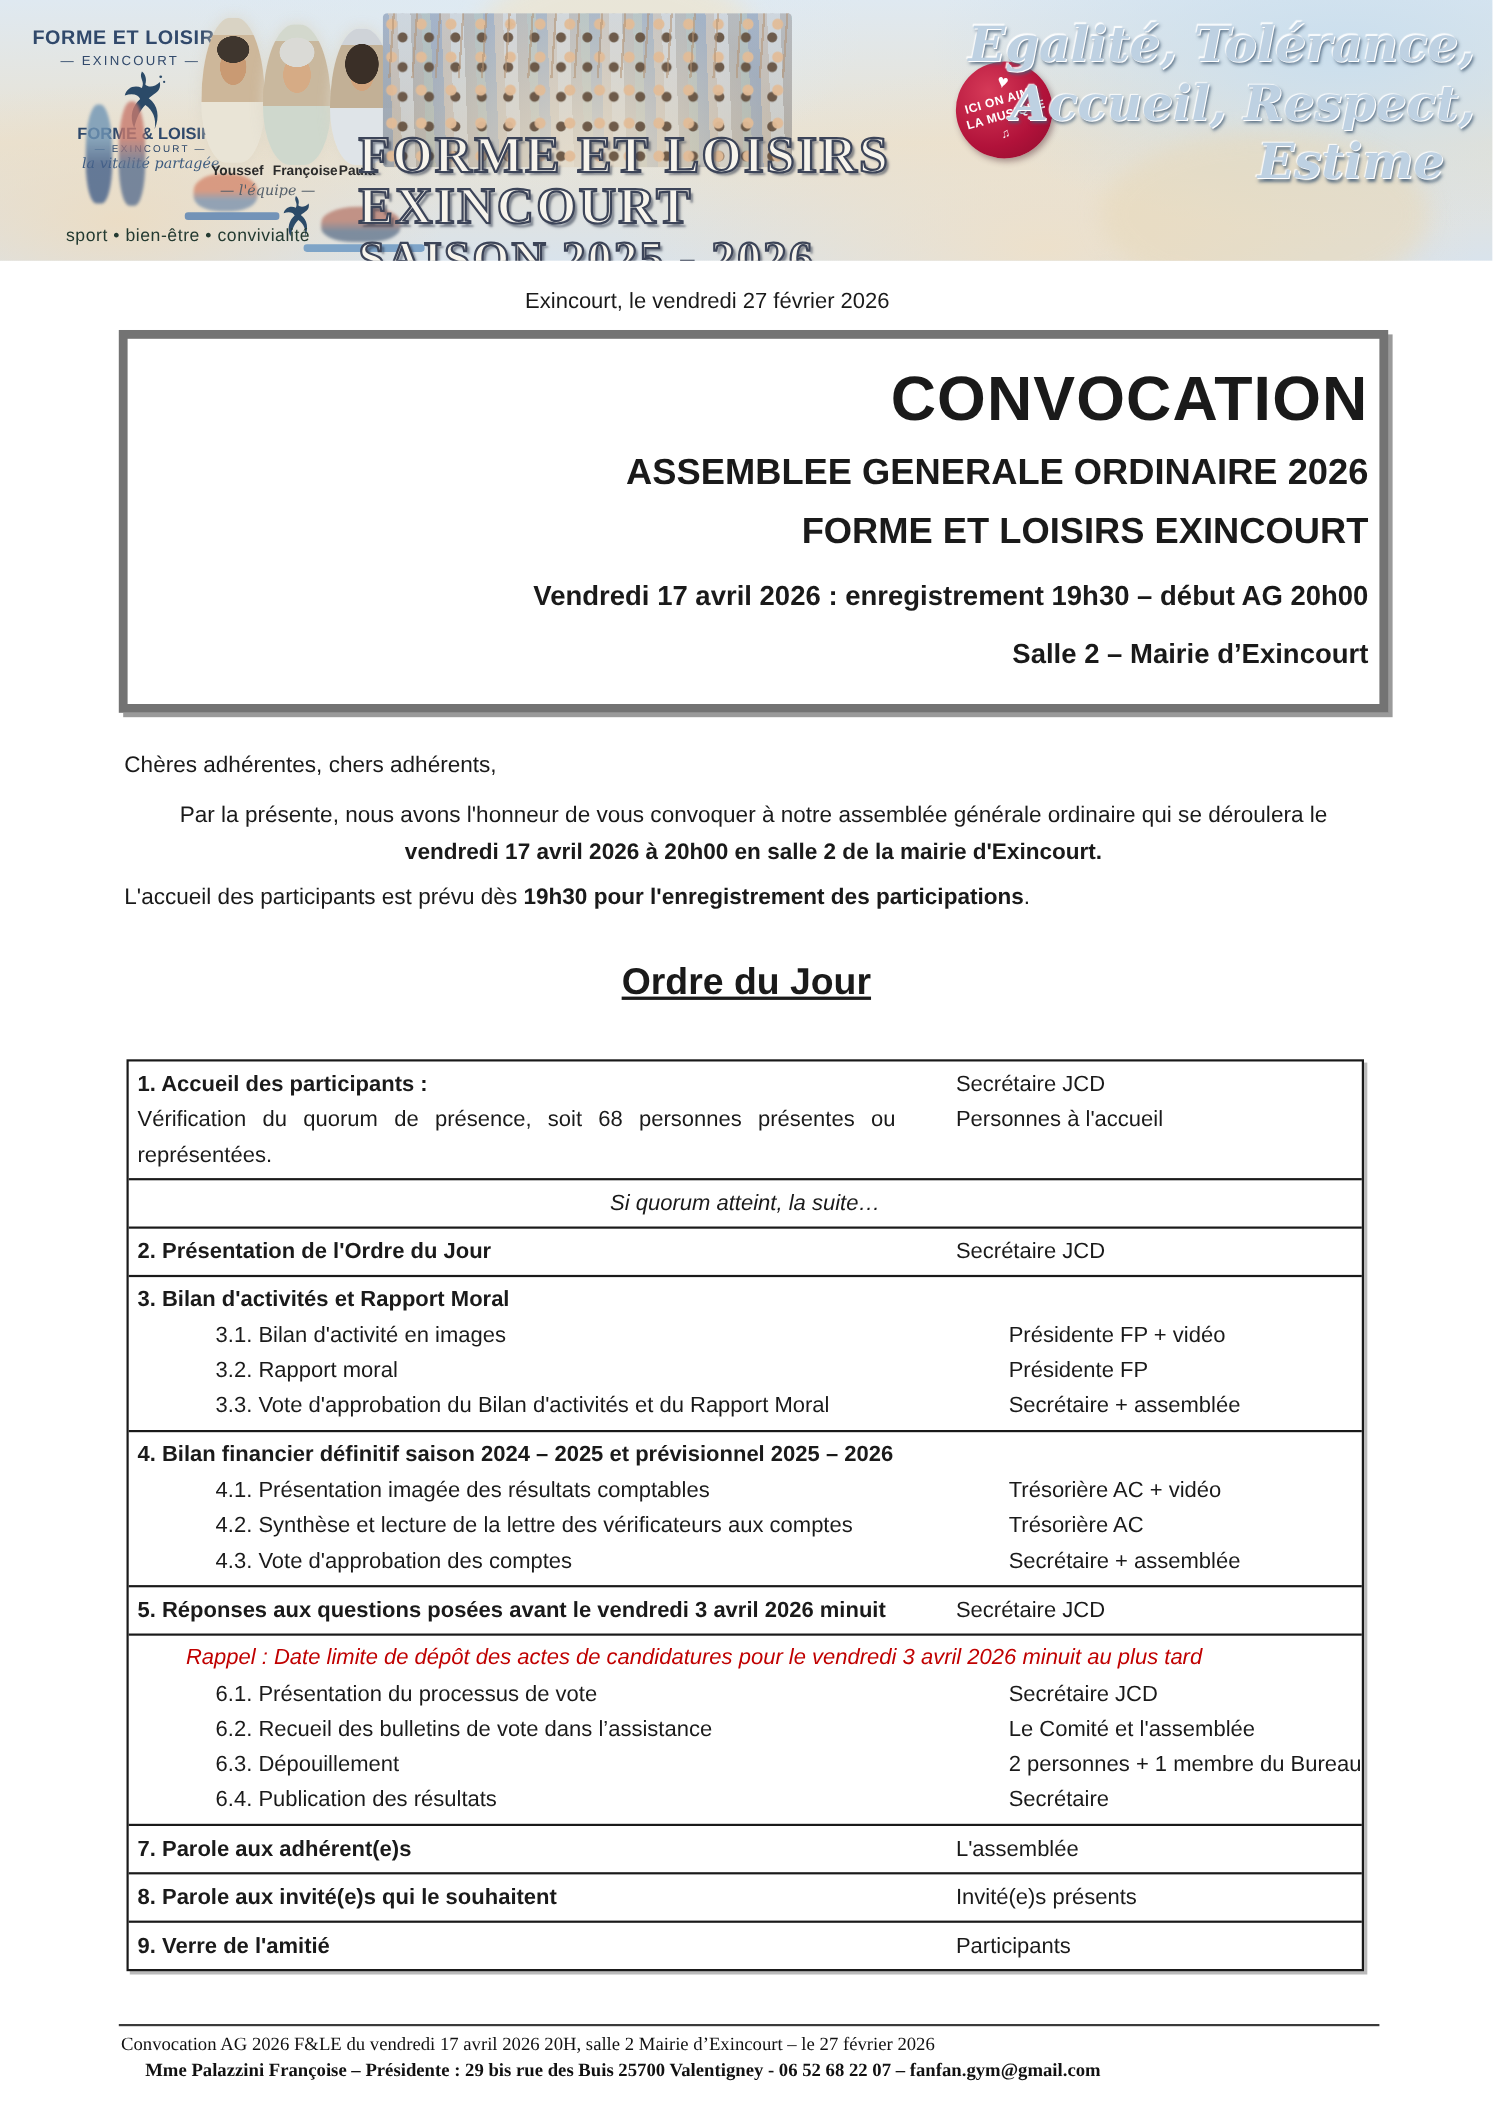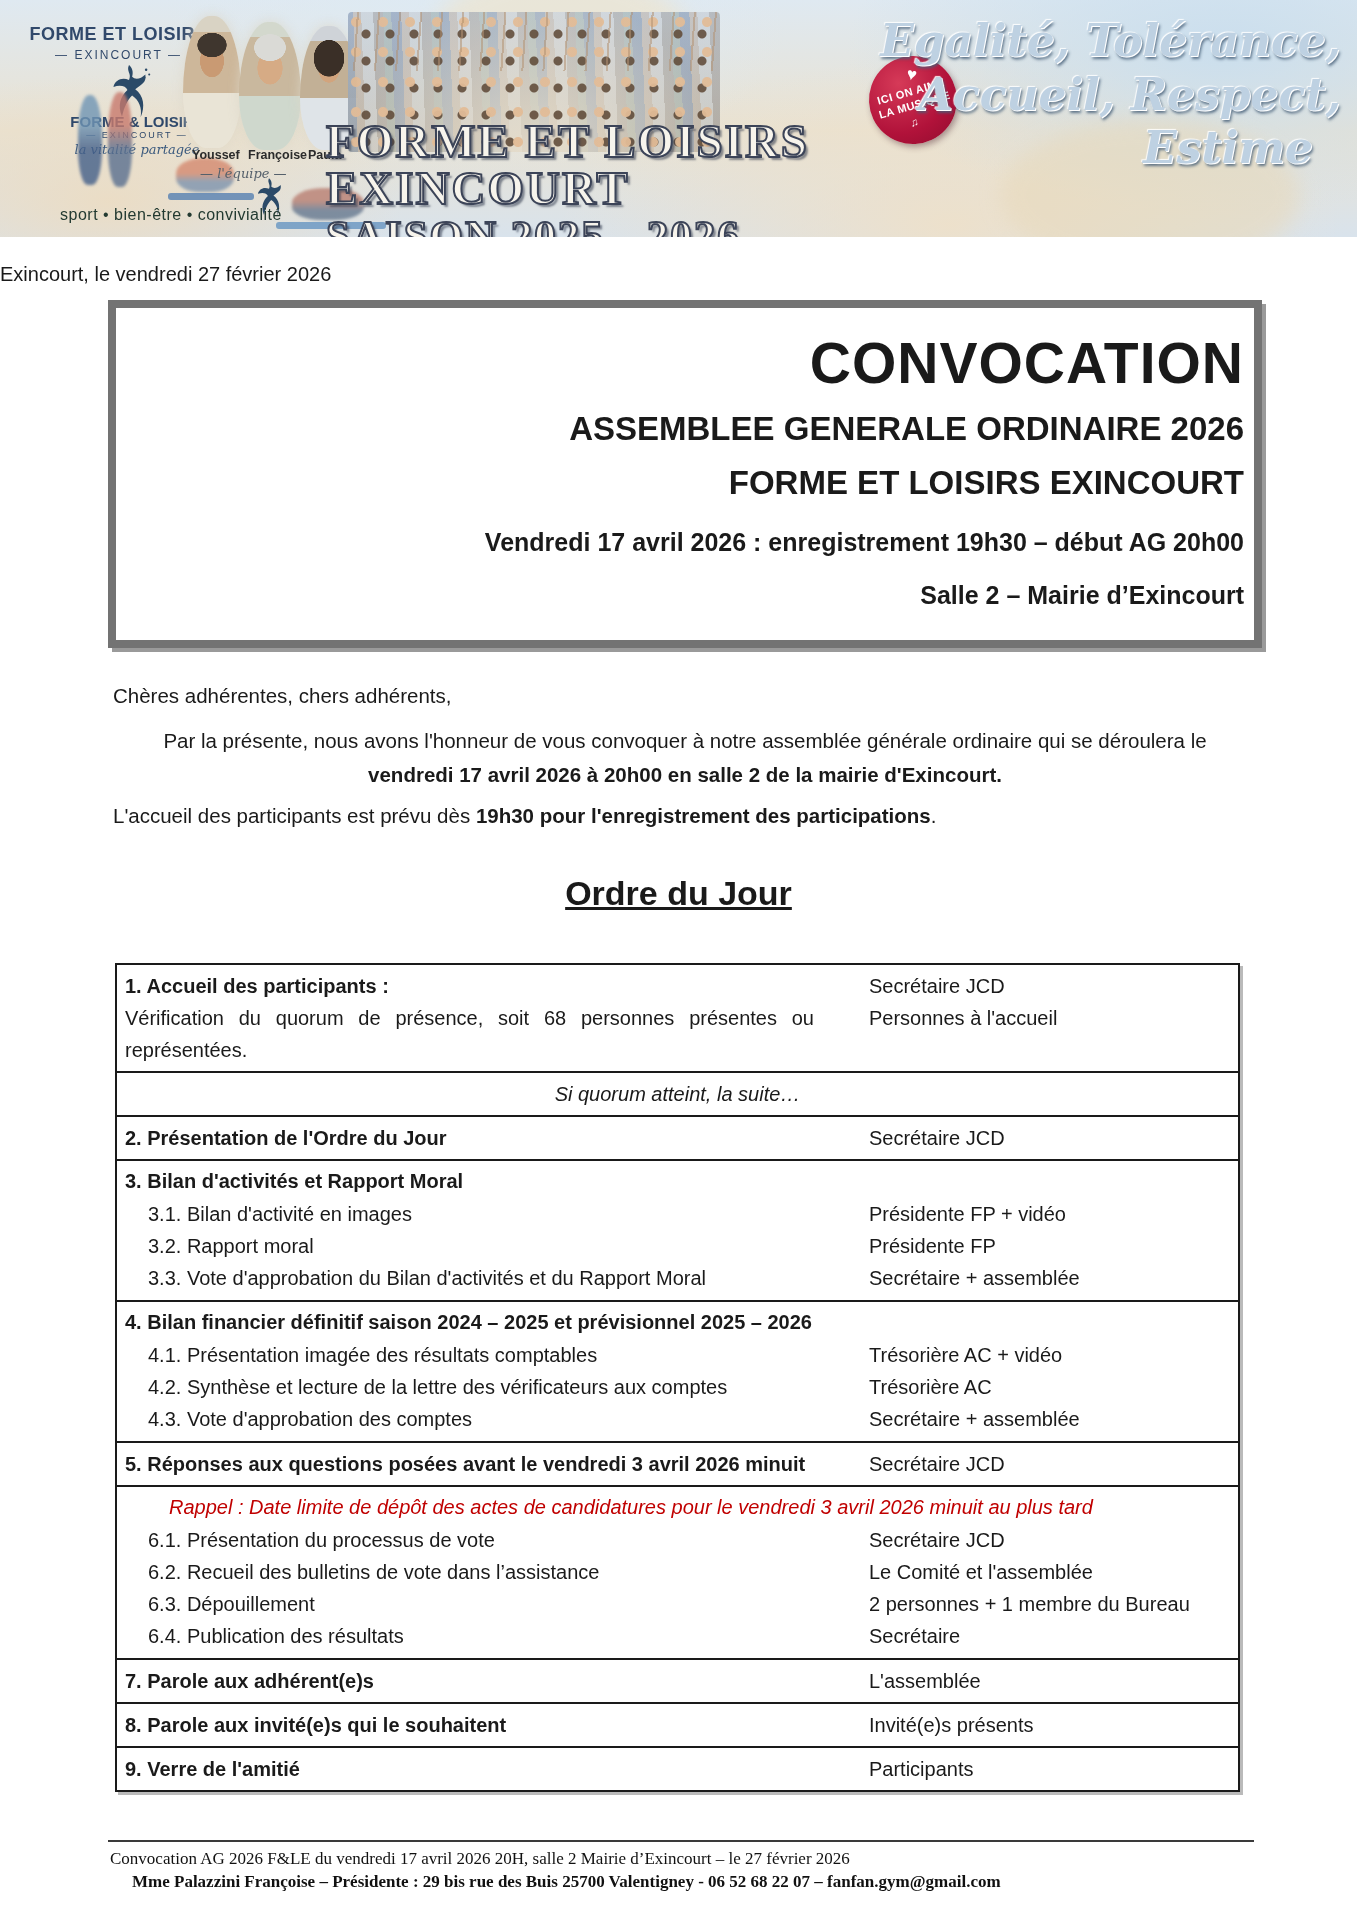--- a/index.html
+++ b/index.html
@@ -56,21 +56,21 @@
   .badge .bt{font-size:11px;font-weight:bold;letter-spacing:.5px;transform:rotate(-13deg);margin-top:2px;line-height:1.25;}
   .badge .note{font-size:11px;margin-top:3px;transform:rotate(-13deg);opacity:.9;}
   .script{position:absolute;right:16px;top:14px;width:590px;text-align:right;
     font-family:"DejaVu Serif",serif;font-style:italic;font-weight:bold;color:#bed1e2;line-height:1.22;
     text-shadow:1px 1px 0 #ffffff, 2px 3px 3px rgba(70,95,120,.85), -1px -1px 1px rgba(255,255,255,.9);}
   .script .s1,.script .s2{font-size:44px;}
   .script .s3{font-size:44px;padding-right:28px;}
   .sparkle{position:absolute;color:#d9a83a;font-size:14px;text-shadow:0 0 4px #fff;}
 
   
-  .dateline{margin-top:26px;padding-right:95px;text-align:left;font-size:20px;}
+  .dateline{margin-top:26px;padding-right:95px;text-align:center;font-size:20px;margin-left:24px;}
   .titlebox{margin:14px 0 0 108px;width:1154px;box-sizing:border-box;border:8px solid #737373;
     box-shadow:4px 4px 0 #9a9a9a;text-align:right;padding:16px 10px 30px 10px;}
   .titlebox .main{font-size:57px;font-weight:bold;letter-spacing:1px;margin-top:6px;}
   .titlebox .sub{font-size:33px;font-weight:bold;margin-top:14px;}
   .titlebox .sub2{font-size:33px;font-weight:bold;margin-top:16px;}
   .titlebox .line3{font-size:25px;font-weight:bold;margin-top:26px;}
   .titlebox .line4{font-size:25px;font-weight:bold;margin-top:24px;}
   .salutation{margin:36px 0 0 113px;font-size:20.5px;}
   .para1{margin:16px 95px 0 108px;text-align:center;font-size:20.5px;line-height:34px;}
   .para2{margin:12px 0 0 113px;font-size:20.5px;}
@@ -83,21 +83,21 @@
   .a-row:first-child{border-top:none;}
   .row-flex{display:flex;}
   .cell-left{width:752px;box-sizing:border-box;padding:5px 55px 5px 8px;}
   .cell-right{flex:1;box-sizing:border-box;padding:5px 4px 5px 0;}
   .lh{line-height:32px;}
   .bold{font-weight:bold;}
   .just{text-align:justify;}
   .quorum-row{padding:6px 0;text-align:center;font-style:italic;line-height:30px;}
   .sec{padding:4px 0 6px 0;}
   .sec-title{padding-left:8px;line-height:33px;font-weight:bold;}
-  .sub-row{display:flex;line-height:32px;}
+  .sub-row{display:flex;line-height:32px;padding-left:48px;}
   .sub-label{width:752px;box-sizing:border-box;padding-left:31px;}
   .sub-right{flex:1;}
   .rappel{padding-left:52px;line-height:33px;font-style:italic;color:#C00000;}
   .it{font-style:italic;font-weight:normal;}
 
   
   .footer{margin:48px 0 0 108px;width:1146px;font-family:"Liberation Serif",serif;font-size:17px;color:#111;}
   .footer .rule{border-top:2px solid #3a3a3a;margin-bottom:5px;}
   .footer .f1{padding-left:2px;line-height:23px;}
   .footer .f2{padding-left:24px;font-weight:bold;line-height:23px;}

